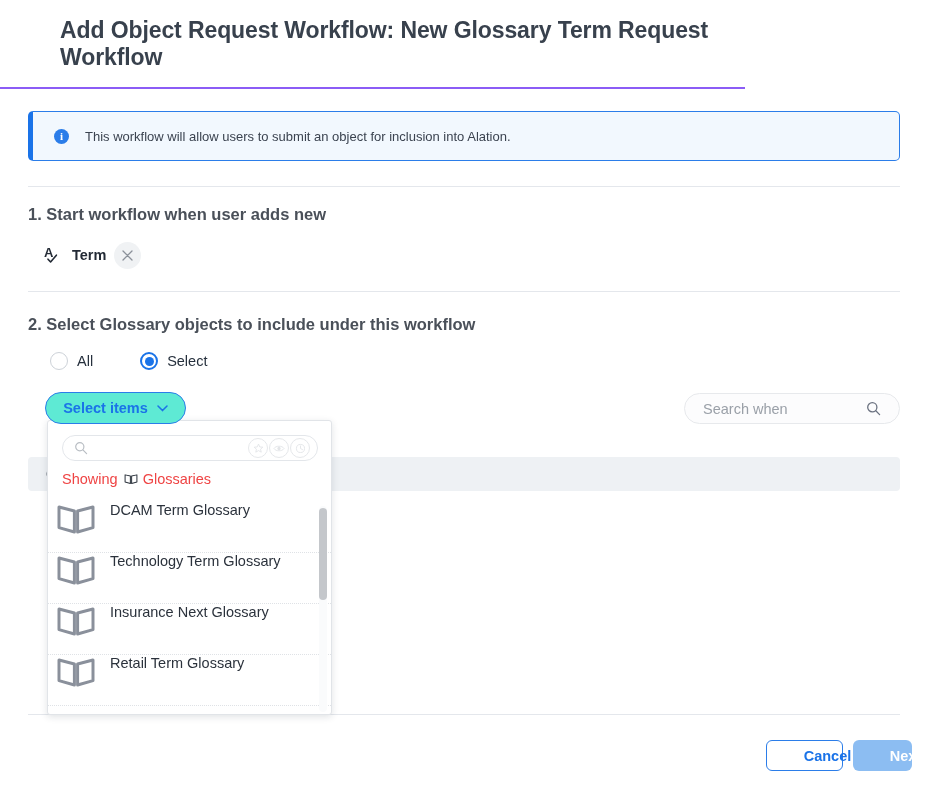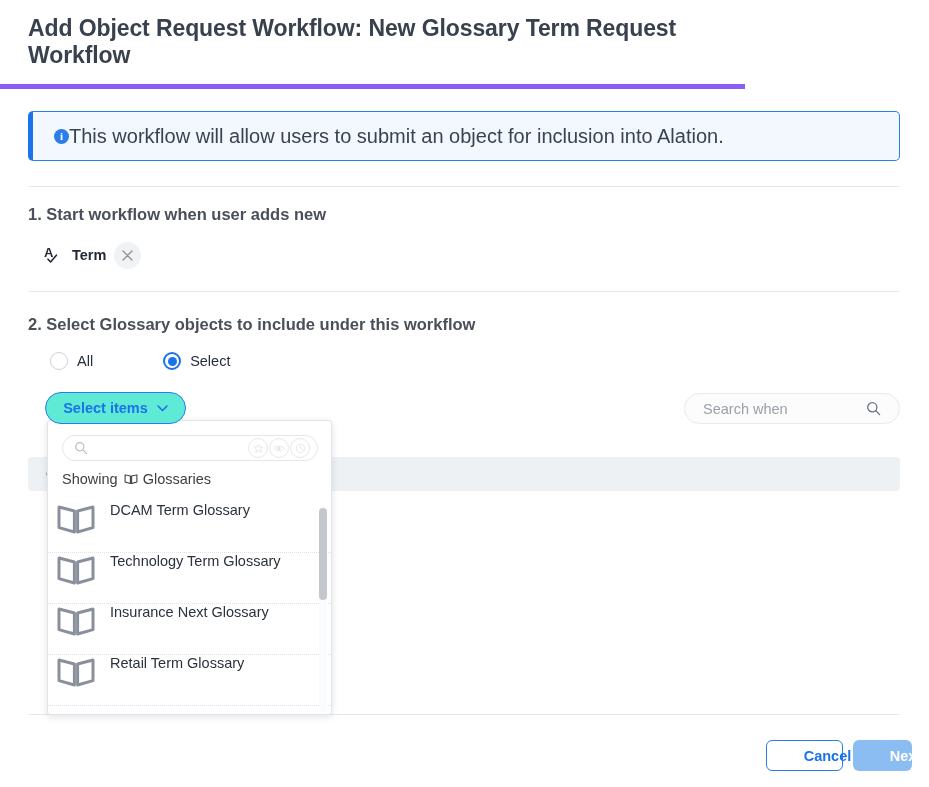--- a/index.html
+++ b/index.html
@@ -14,22 +14,22 @@
     position: relative;
     width: 929px; height: 787px;
     overflow: hidden;
     background: #ffffff;
   }
 
   
   .modal-header {
     position: absolute; left: 0; top: 0;
     width: 745px; height: 89px;
-    border-bottom: 5px solid #8b5cf6;
-    display: flex; align-items: center;
+    border-bottom: 2px solid #8b5cf6;
+    display: flex; align-items: center; padding-left: 32px;
   }
   .modal-title {
     margin-left: 28px;
     font-size: 23px;
     font-weight: bold;
     color: #38414d;
     letter-spacing: -0.1px;
   }
 
   
@@ -49,21 +49,22 @@
     background: #2b7de9;
     color: #ffffff;
     font-size: 11px;
     font-weight: bold;
     font-family: "Liberation Serif", serif;
     display: flex; align-items: center; justify-content: center;
     flex: 0 0 auto;
     line-height: 1;
   }
   .info-text {
-    font-size: 20px;
+    margin-left: 16px;
+    font-size: 13px;
     color: #3b4350;
   }
 
   
   .divider {
     position: absolute; left: 28px;
     width: 872px; height: 1px;
     background: #e4e7ec;
   }
   #div1 { top: 186px; }
@@ -103,21 +104,21 @@
     font-size: 15px;
     cursor: pointer;
   }
 
   
   .radio-row {
     position: absolute; left: 50px; top: 352px;
     display: flex; align-items: center;
   }
   .radio-opt { display: flex; align-items: center; cursor: pointer; }
-  .radio-opt + .radio-opt { margin-left: 70px; }
+  .radio-opt + .radio-opt { margin-left: 47px; }
   .radio-mark {
     width: 18px; height: 18px;
     border-radius: 50%;
     border: 1.6px solid #cdd2d8;
     background: #ffffff;
     display: flex; align-items: center; justify-content: center;
     flex: 0 0 auto;
   }
   .radio-mark.on { border: 2px solid #1a73e8; }
   .radio-mark.on::after {
@@ -209,21 +210,21 @@
     border-radius: 50%;
     border: 1.4px solid #e6e8eb;
     display: flex; align-items: center; justify-content: center;
     cursor: pointer;
   }
   .dd-filter + .dd-filter { margin-left: 1px; }
   .dd-showing {
     position: absolute; left: 14px; top: 50px;
     display: flex; align-items: center;
     font-size: 14.5px;
-    color: #404040;
+    color: #ef4444;
   }
   .dd-showing .book { margin: 0 5px 0 6px; display:block; }
   .dd-list {
     position: absolute; left: 0; top: 81px;
     width: 285px; height: 214px;
     overflow: hidden;
   }
   .dd-item {
     position: relative;
     height: 51px;

